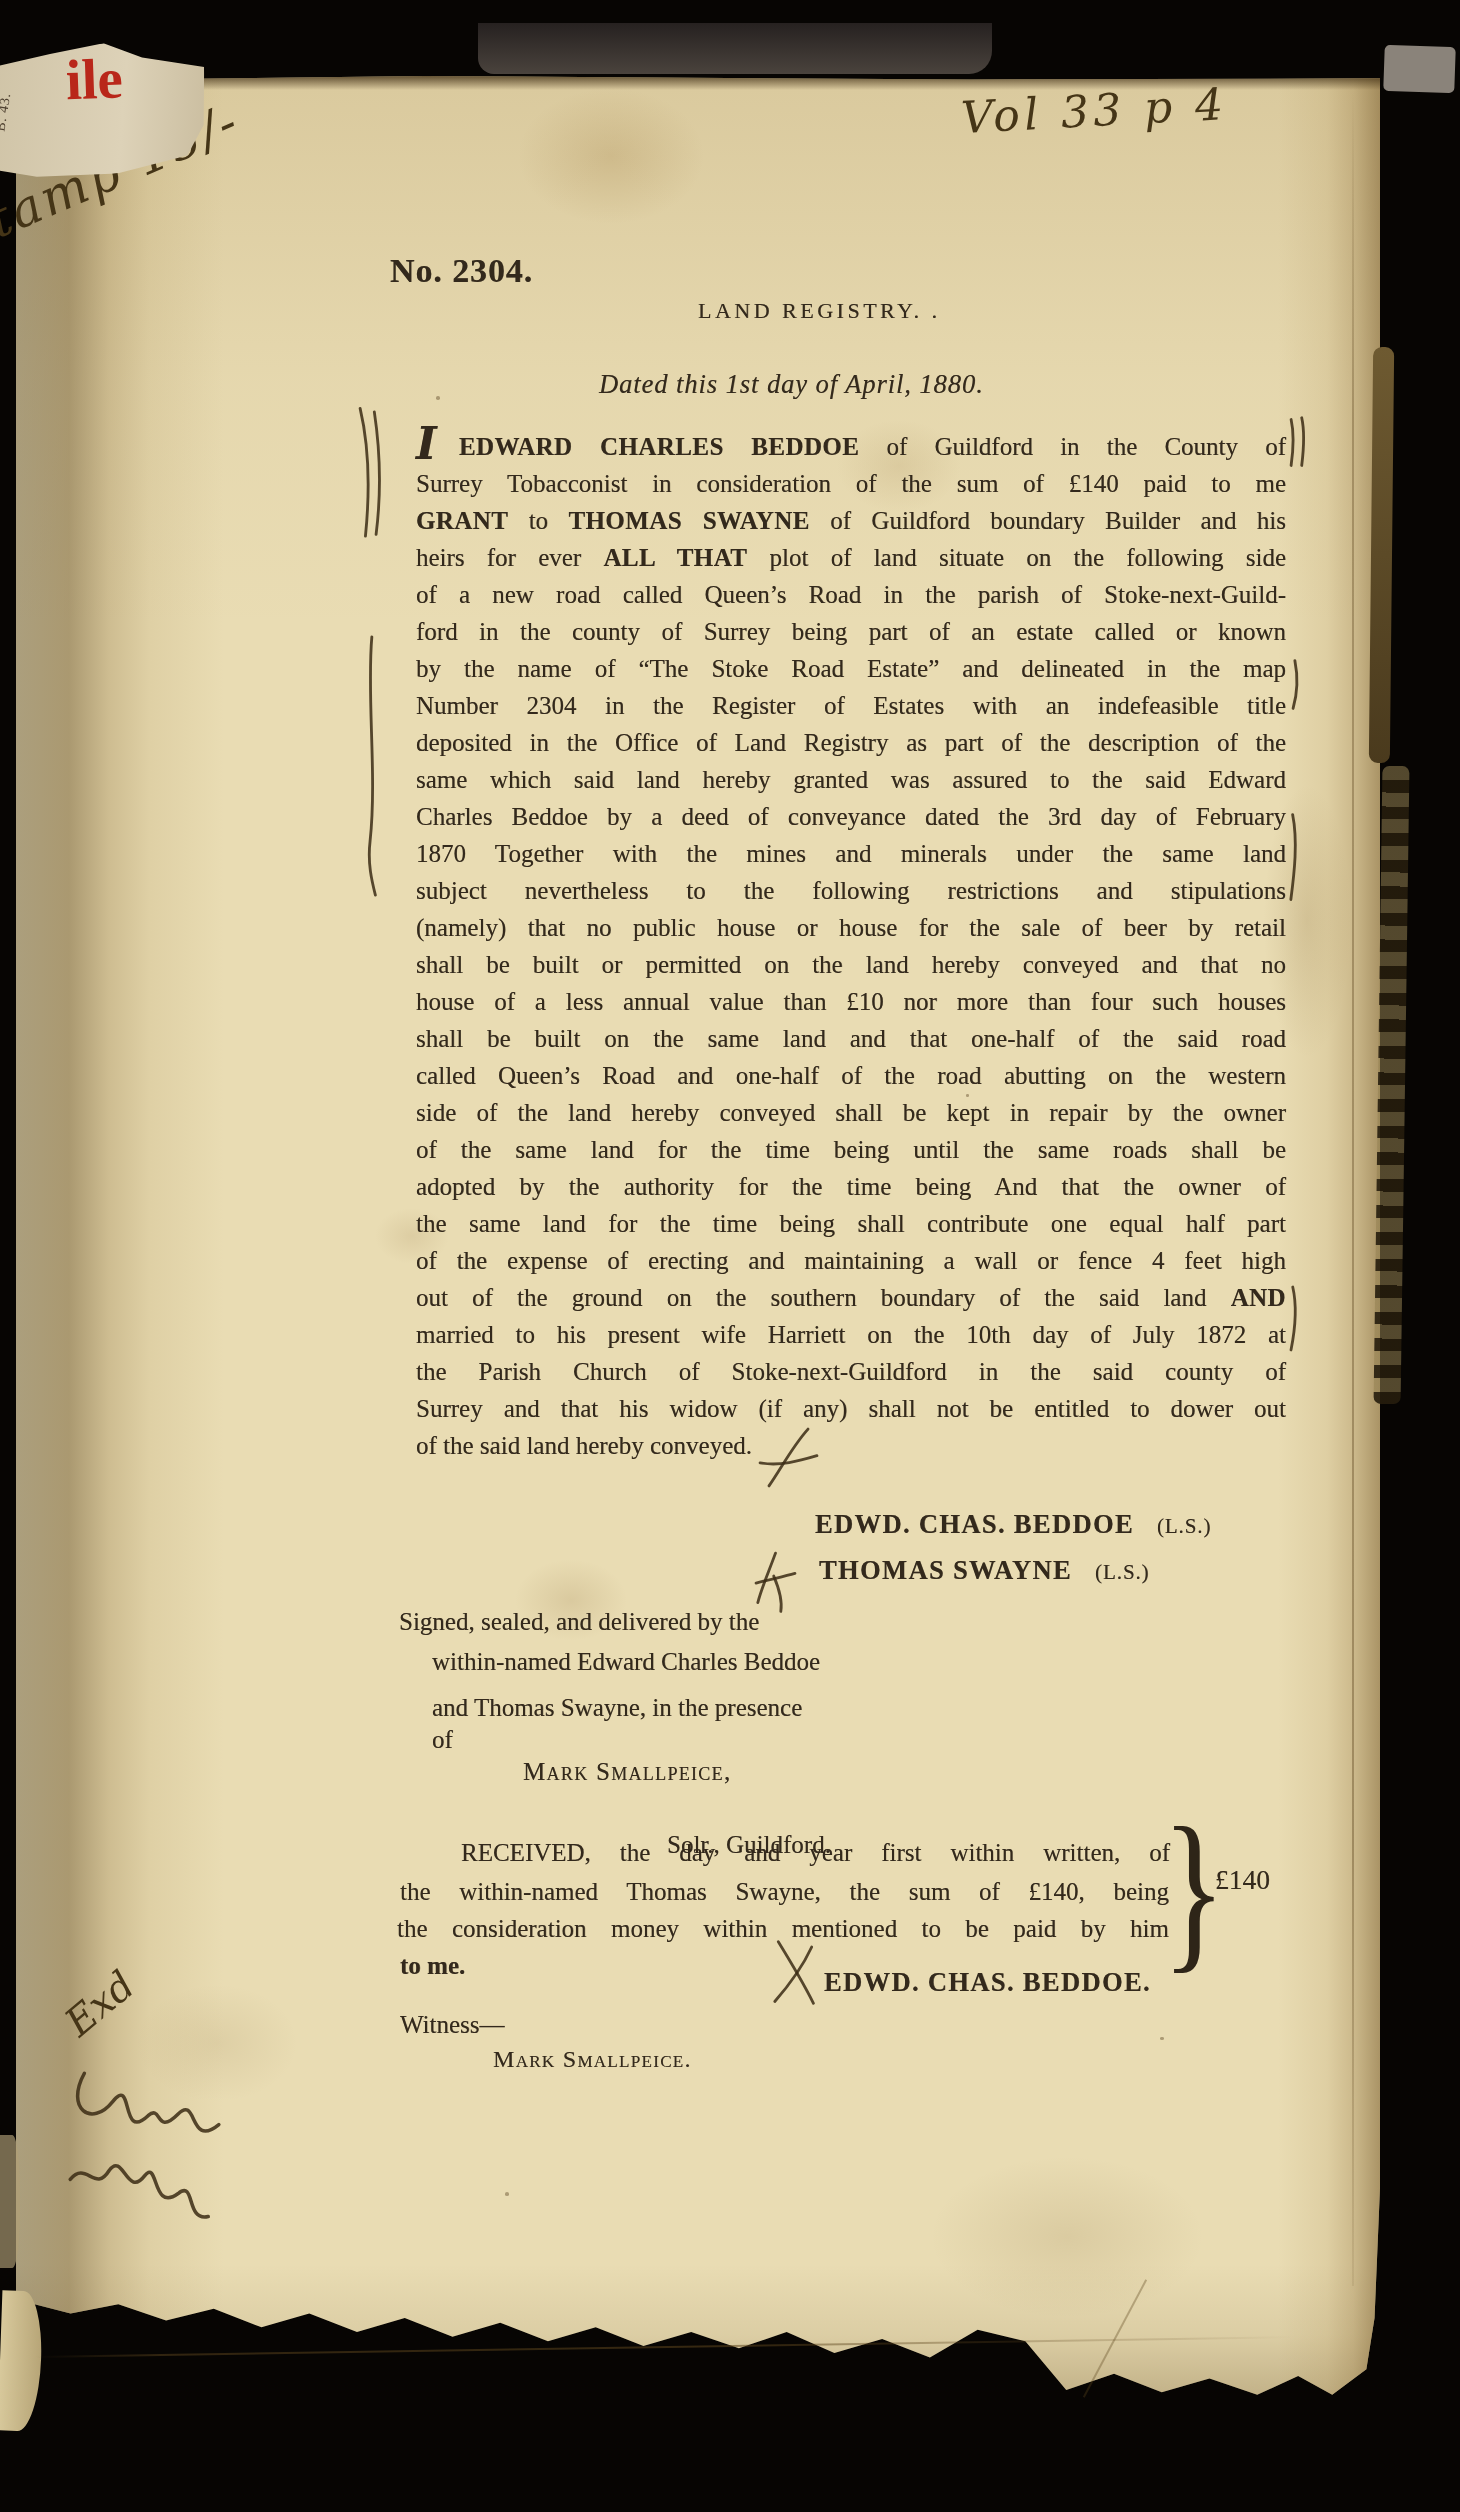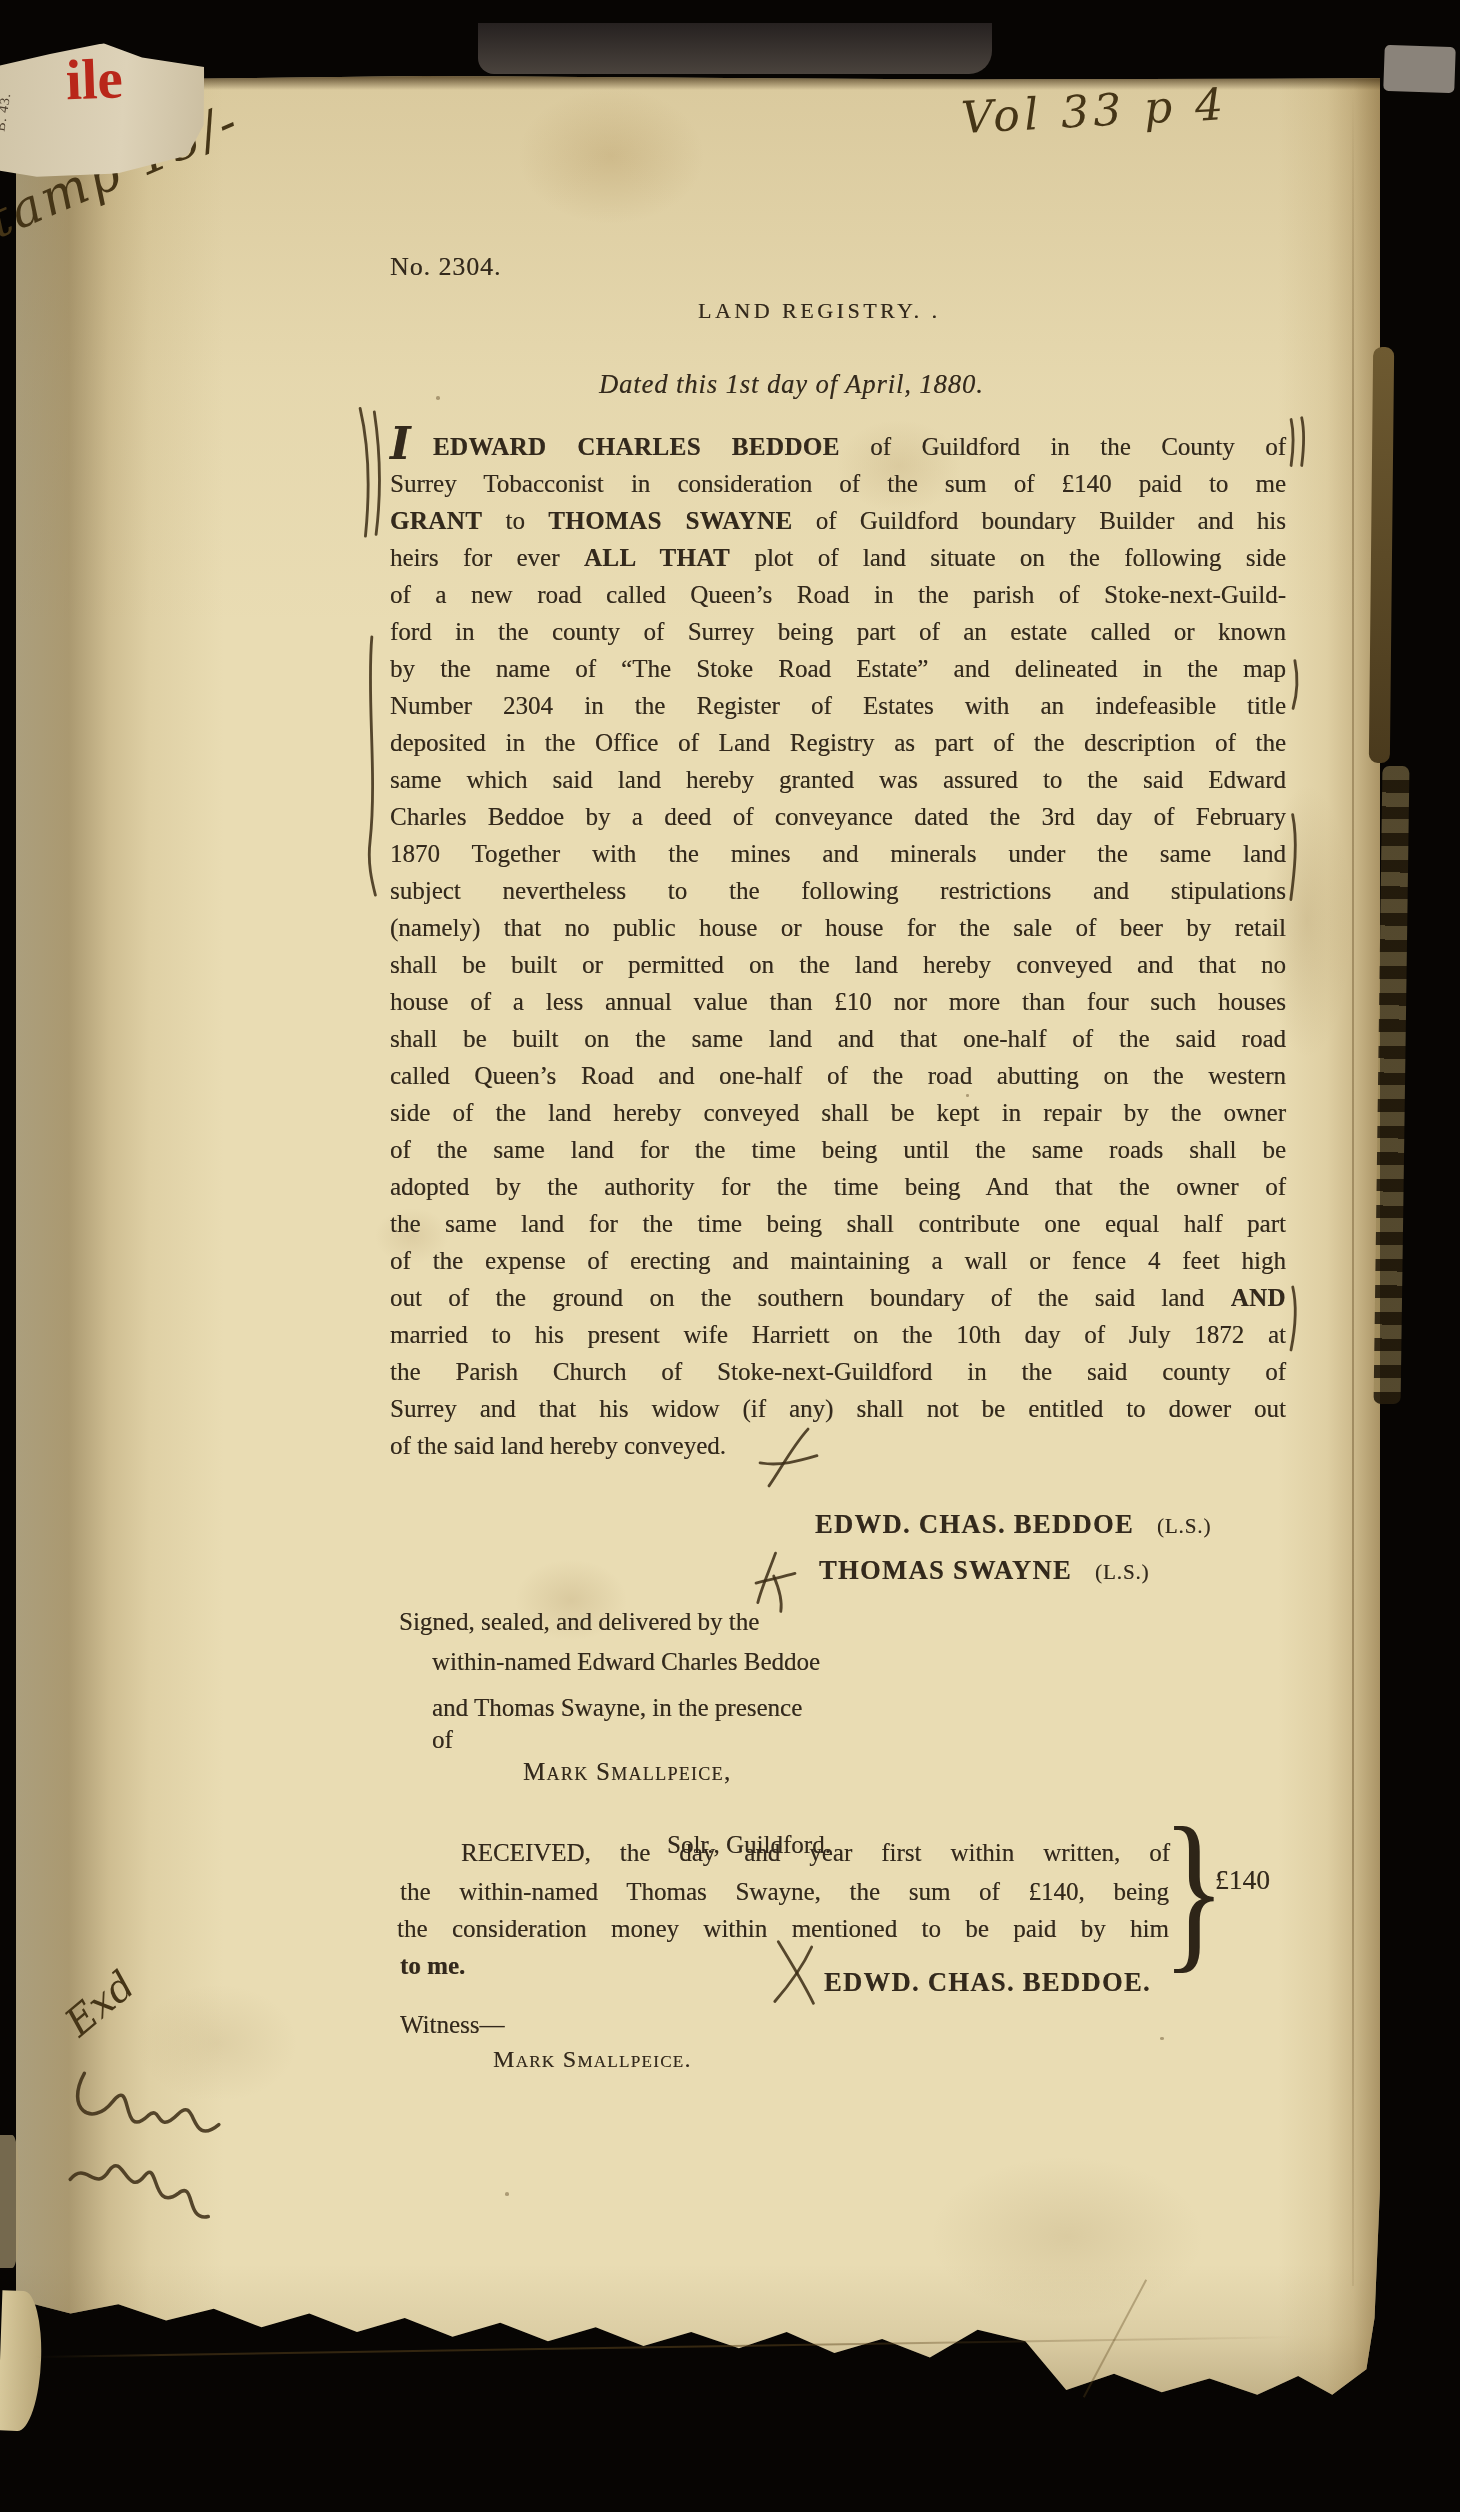--- a/index.html
+++ b/index.html
@@ -43,25 +43,25 @@
   .sp3{left:505px;top:2192px;width:4.4px;height:3.5px;}
   .sp4{left:1160px;top:2037px;width:3.5px;height:2.7px;}
   .sticker{position:absolute;left:-8.9px;top:44px;width:217px;height:131px;z-index:6;transform:rotate(-6deg);
     background:linear-gradient(100deg,#cfc3a6,#ddd2b8 60%,#c9bc9e);
     clip-path:polygon(0 10%,30% 4%,55% 0,72% 14%,100% 26%,97% 70%,88% 92%,55% 100%,18% 96%,0 88%);}
   .sticker .red{position:absolute;left:78px;top:1.8px;font-size:57px;font-weight:bold;color:#b9271a;transform:rotate(4deg);}
   .sticker .side{position:absolute;left:-7px;top:50px;font-size:14px;color:#4e4030;transform:rotate(-75deg);letter-spacing:0.9px;}
 
   
   .print{position:absolute;z-index:4;color:#33291c;text-shadow:0.3px 0.4px 0.5px rgba(51,41,28,.5);}
-  .doc-number{left:390px;top:252px;font-size:26px;font-weight:normal;letter-spacing:0.9px;text-align:center;}
+  .doc-number{left:390px;top:252px;font-size:34px;font-weight:bold;letter-spacing:0.9px;text-align:center;}
   .land-title{left:698px;top:298px;font-size:22px;letter-spacing:3.5px;}
   .dateline{left:599px;top:369px;font-size:26.6px;font-style:italic;letter-spacing:0.9px;}
   #deed-body{left:390px;top:428px;width:896px;}
-  .body-line{height:37px;line-height:37px;font-size:25px;text-align:justify;text-align-last:justify;}
+  .body-line{height:37px;line-height:37px;font-size:25px;text-align:justify;text-align-last:justify;margin-left:26px;}
   .body-line.last{text-align-last:left;}
   .b{font-weight:bold;letter-spacing:0.4px;}
   .dropcap{display:inline-block;width:43px;font-size:44px;line-height:17.7px;font-weight:bold;font-style:italic;
     transform:translateY(3.5px);font-family:"DejaVu Serif",serif;}
   .sig-row{font-size:26.6px;font-weight:bold;letter-spacing:1.3px;}
   .sig-row .seal{font-size:21px;margin-left:23px;font-weight:normal;letter-spacing:0.9px;}
   #sig1{left:815px;top:1509px;}
   #sig2{left:819px;top:1555px;}
   .att-line{font-size:25px;}
   #att1{left:399px;top:1608px;} #att2{left:432px;top:1648px;}

